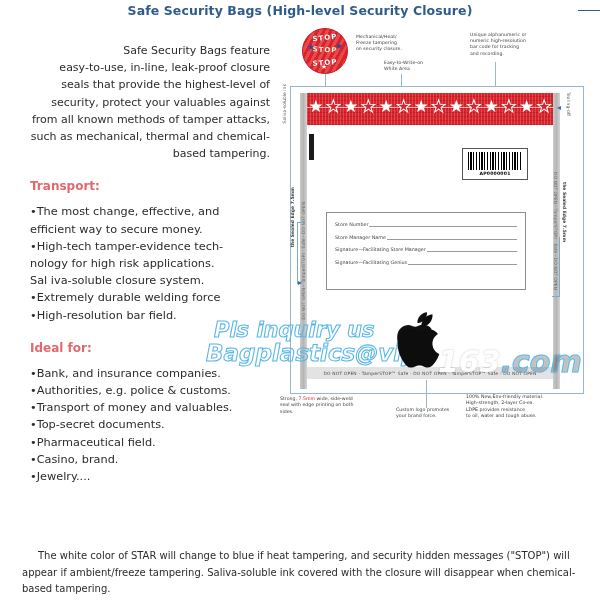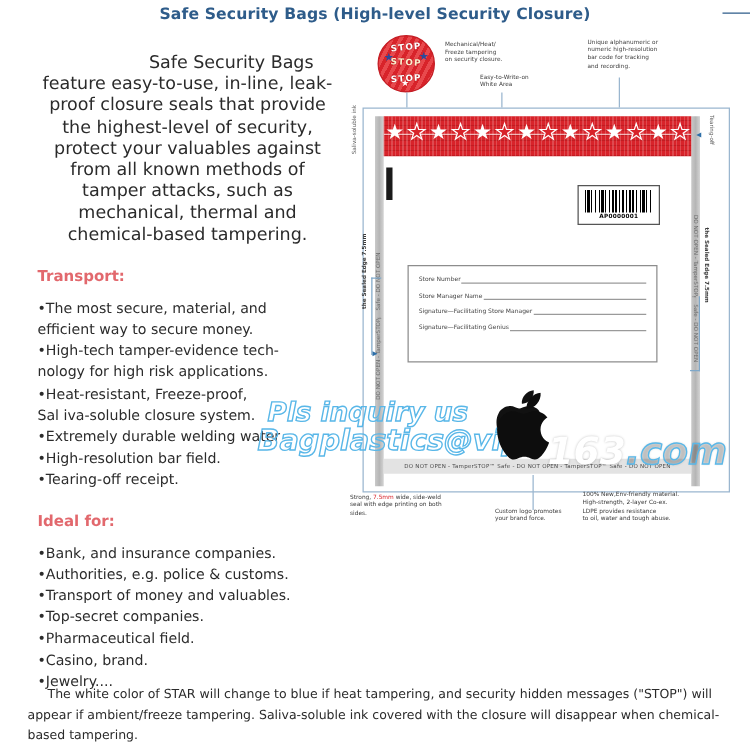--- a/index.html
+++ b/index.html
@@ -34,24 +34,24 @@
     position: absolute; right: 0; top: 10px; width: 22px; height: 1px;
     background: #2e5c8a;
   }
 
   
   #left-col {
     position: absolute;
     left: 30px; top: 42px; width: 240px;
   }
   .para {
-    font-size: 14px;
+    font-size: 11px;
     line-height: 17.2px;
     color: #2b2b2b;
-    text-align: center;
+    text-align: right;
   }
   .para .indent { display:inline-block; width: 70px; }
   .section-head {
     font-size: 12px; font-weight: bold; color: #e2686d;
     margin-top: 17px; margin-bottom: 10px;
   }
   .bullets { font-size: 11.3px; line-height: 17.2px; color: #2b2b2b; }
   .bullets div { white-space: nowrap; }
 
   
@@ -266,37 +266,35 @@
 
   <div id="left-col">
 
     <div class="para">
       <span class="indent"></span><span>Safe Security Bags</span>
       <span>feature easy-to-use, in-line, leak-proof closure seals that provide the highest-level of security, protect your valuables against from all known methods of tamper attacks, such as mechanical, thermal and chemical-based tampering.</span>
     </div>
 
     <div class="section-head">Transport:</div>
     <div class="bullets">
-      <div>•The most secure, material, and</div>
+      <div>•The most change, effective, and</div>
       <div>efficient way to secure money.</div>
       <div>•High-tech tamper-evidence tech-</div>
       <div>nology for high risk applications.</div>
-      <div>•Heat-resistant, Freeze-proof,</div>
       <div>Sal iva-soluble closure system.</div>
-      <div>•Extremely durable welding water</div>
+      <div>•Extremely durable welding force</div>
       <div>•High-resolution bar field.</div>
-      <div>•Tearing-off receipt.</div>
     </div>
 
     <div class="section-head">Ideal for:</div>
     <div class="bullets">
       <div>•Bank, and insurance companies.</div>
       <div>•Authorities, e.g. police &amp; customs.</div>
       <div>•Transport of money and valuables.</div>
-      <div>•Top-secret companies.</div>
+      <div>•Top-secret documents.</div>
       <div>•Pharmaceutical field.</div>
       <div>•Casino, brand.</div>
       <div>•Jewelry....</div>
     </div>
   </div>
 
   <div id="diagram">
 
     <div id="stop-badge">
       <span class="star s1">★</span>

